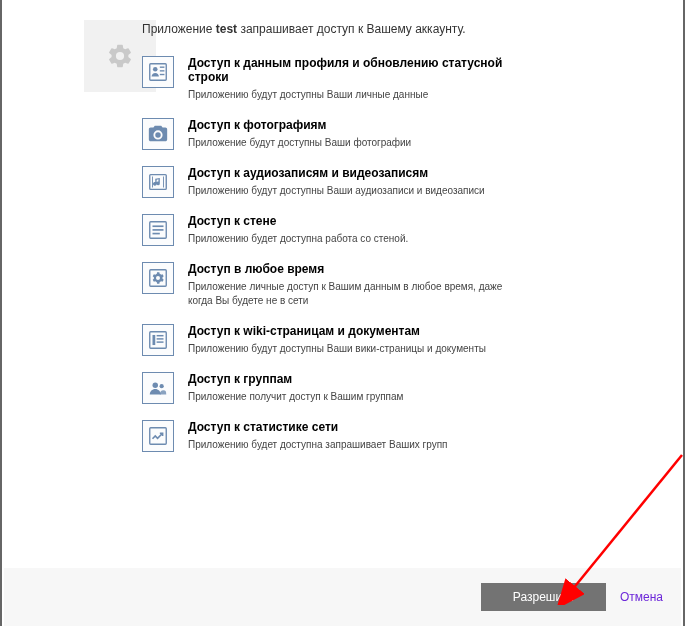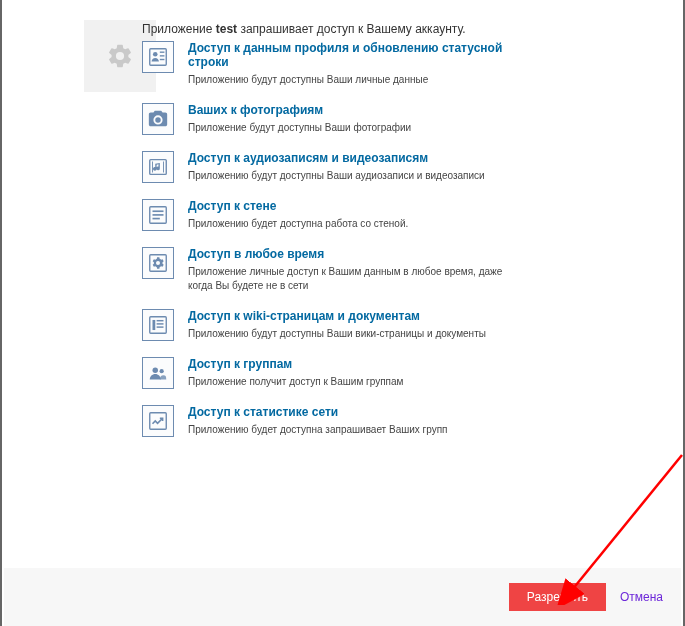--- a/index.html
+++ b/index.html
@@ -34,21 +34,21 @@
       justify-content: center;
     }
     .avatar svg { fill: #c9c9c9; }
     .main-col {
       flex: 1;
       padding-left: 20px;
     }
     .intro {
       color: #333;
       line-height: 1.5;
-      margin-bottom: 3px;
+      margin-bottom: 18px;
     }
     .intro b { font-weight: bold; }
     .perm {
       display: flex;
       margin-bottom: 16px;
     }
     .perm-icon {
       width: 32px;
       height: 32px;
       border: 1px solid #6d8bb0;
@@ -58,21 +58,21 @@
       justify-content: center;
       background: #fbfcfd;
     }
     .perm-icon svg { width: 22px; height: 22px; fill: #6d8bb0; }
     .perm-text {
       padding-left: 14px;
       padding-top: 0px;
       max-width: 330px;
     }
     .perm-title {
-      color: #0369a1;
+      color: #000000;
       font-weight: bold;
       font-size: 12px;
       margin-bottom: 4px;
     }
     .perm-desc {
       color: #444;
       font-size: 10px;
       line-height: 1.4;
     }
     .footer {
@@ -82,24 +82,24 @@
       right: 2px;
       height: 58px;
       background: #f7f7f7;
       display: flex;
       align-items: center;
       justify-content: flex-end;
       padding-right: 18px;
       gap: 14px;
     }
     .btn-primary {
-      background: #ef4444;
+      background: #737373;
       color: #fff;
       border: none;
-      padding: 7px 18px;
+      padding: 7px 32px;
       font-family: inherit;
       font-size: 12px;
       cursor: pointer;
     }
     .btn-cancel {
       background: none;
       border: none;
       color: #6d28d9;
       font-size: 12px;
       cursor: pointer;
@@ -142,21 +142,21 @@
             <div class="perm-desc">Приложению будут доступны Ваши личные данные</div>
           </div>
         </div>
         <div class="perm">
           <div class="perm-icon">
             <svg viewBox="0 0 24 24">
               <path d="M20 5h-3l-1.5-2h-7L7 5H4c-1.1 0-2 .9-2 2v11c0 1.1.9 2 2 2h16c1.1 0 2-.9 2-2V7c0-1.1-.9-2-2-2zm-8 13a5 5 0 1 1 0-10 5 5 0 0 1 0 10zm0-8a3 3 0 1 0 0 6 3 3 0 0 0 0-6z"></path>
             </svg>
           </div>
           <div class="perm-text">
-            <div class="perm-title">Ваших к фотографиям</div>
+            <div class="perm-title">Доступ к фотографиям</div>
             <div class="perm-desc">Приложение будут доступны Ваши фотографии</div>
           </div>
         </div>
         <div class="perm">
           <div class="perm-icon">
             <svg viewBox="0 0 24 24">
               <rect x="3" y="4" width="18" height="16" rx="1" fill="none" stroke="#6d8bb0" stroke-width="1.5"></rect>
               <rect x="5.5" y="6" width="1" height="12" fill="#6d8bb0"></rect>
               <rect x="17.5" y="6" width="1" height="12" fill="#6d8bb0"></rect>
               <path d="M14 8v5.5a2 2 0 1 1-1.5-1.94V9l-2 .5v4.5a2 2 0 1 1-1.5-1.94V8.5L14 7.5z"></path>

